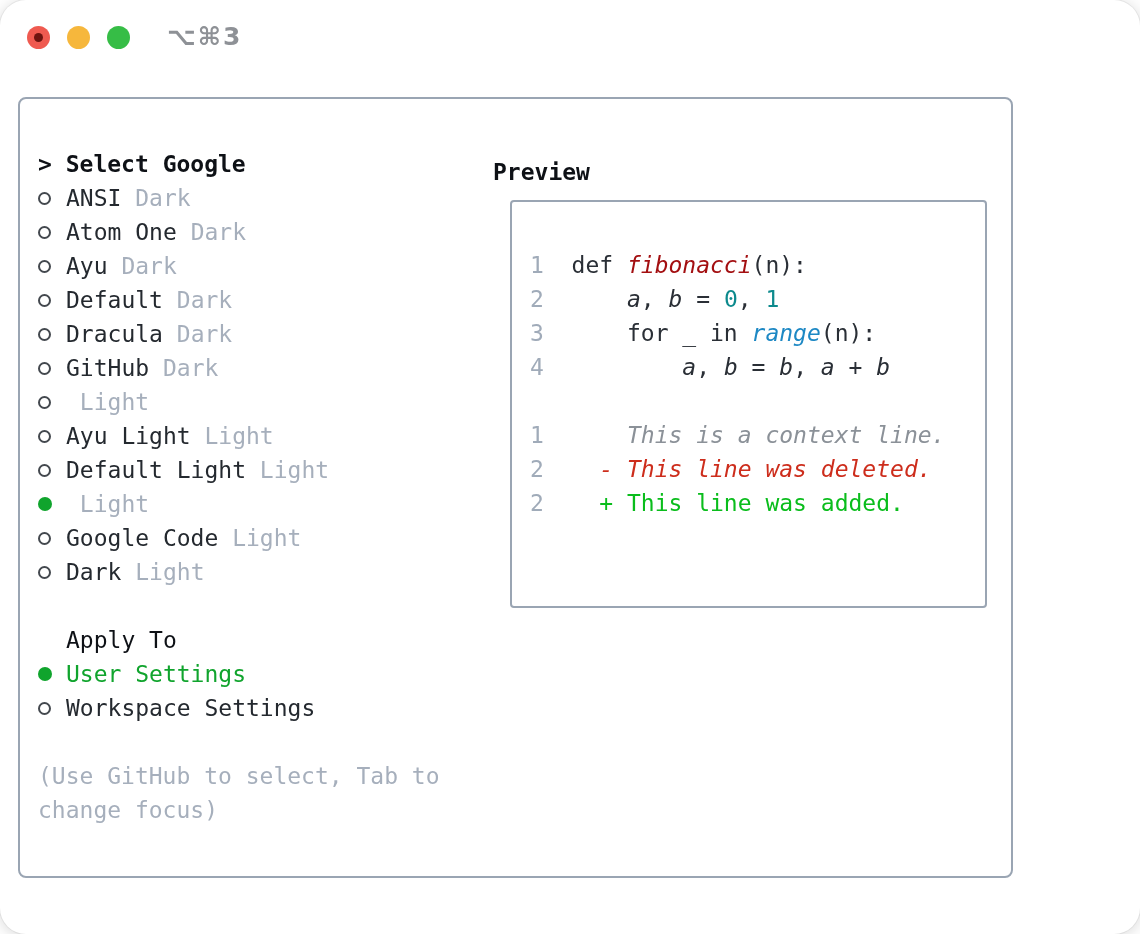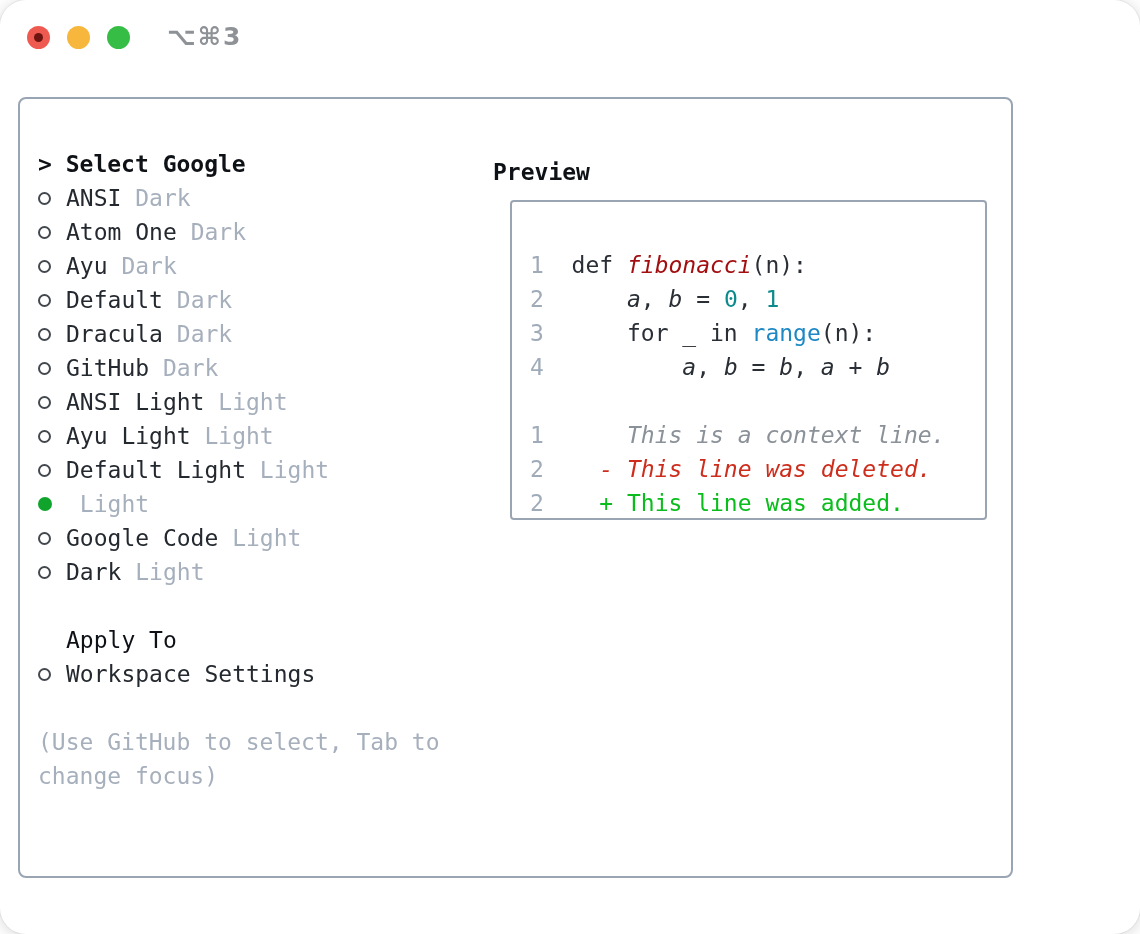--- a/index.html
+++ b/index.html
@@ -34,30 +34,30 @@
   .bullet::before{content:"";width:13px;height:13px;border-radius:50%;box-sizing:border-box;
                   border:2px solid #43484e}
   .bullet.filled::before{border:0;width:14px;height:14px;background:var(--accent-green)}
   .tname,.oname{color:var(--text-dark)}
   .selected .tname,.selected .oname{color:var(--accent-green)}
   .tvariant{color:var(--muted)}
   .apply-title{padding-left:28px;color:var(--text-black)}
   .hint{color:var(--muted)}
   
   .preview-title{position:absolute;left:473px;top:56px;font-weight:bold;color:var(--text-black)}
-  .preview-box{position:absolute;left:490px;top:101px;width:477px;height:320px;box-sizing:border-box;
+  .preview-box{position:absolute;left:490px;top:101px;width:477px;height:408px;box-sizing:border-box;
                border:2px solid var(--panel-border);border-radius:4px;background:#fff;
                padding:46px 0 0 18px;overflow:hidden}
   .pline{height:34px;font:23px/34px "DejaVu Sans Mono",monospace;white-space:pre;color:var(--code-text)}
   .ln{color:var(--ln-gray)}
   .c-pln{color:var(--code-text)}
   .c-fn{color:var(--fn-red);font-style:italic}
   .c-var{color:var(--code-text);font-style:italic}
   .c-num{color:var(--num-teal)}
-  .c-call{color:var(--call-blue);}
+  .c-call{color:var(--call-blue);font-style:italic}
   .c-ctx{color:var(--ctx-gray);font-style:italic}
   .c-del{color:var(--diff-del);font-style:italic}
   .c-add{color:var(--diff-add);}
 </style>
 </head>
 <body>
 
 <div class="window">
   <span class="tl tl-close"></span>
   <span class="tl tl-min"></span>
@@ -70,30 +70,31 @@
       <div class="row select-title">
         <span>&gt; </span><span>Select Google</span>
       </div>
       <div>
           <div class="row theme-row"><span class="bullet"></span><span class="tname">ANSI</span><span class="tvariant"> Dark</span></div>
           <div class="row theme-row"><span class="bullet"></span><span class="tname">Atom One</span><span class="tvariant"> Dark</span></div>
           <div class="row theme-row"><span class="bullet"></span><span class="tname">Ayu</span><span class="tvariant"> Dark</span></div>
           <div class="row theme-row"><span class="bullet"></span><span class="tname">Default</span><span class="tvariant"> Dark</span></div>
           <div class="row theme-row"><span class="bullet"></span><span class="tname">Dracula</span><span class="tvariant"> Dark</span></div>
           <div class="row theme-row"><span class="bullet"></span><span class="tname">GitHub</span><span class="tvariant"> Dark</span></div>
-          <div class="row theme-row"><span class="bullet"></span><span class="tname">ANSI Light</span><span class="tvariant"> Light</span></div>
+          <div class="row theme-row"><span class="bullet"></span><span class="tvariant"> Light</span></div>
           <div class="row theme-row"><span class="bullet"></span><span class="tname">Ayu Light</span><span class="tvariant"> Light</span></div>
           <div class="row theme-row"><span class="bullet"></span><span class="tname">Default Light</span><span class="tvariant"> Light</span></div>
           <div class="row theme-row selected"><span class="bullet filled"></span><span class="tvariant"> Light</span></div>
           <div class="row theme-row"><span class="bullet"></span><span class="tname">Google Code</span><span class="tvariant"> Light</span></div>
           <div class="row theme-row"><span class="bullet"></span><span class="tname">Dark</span><span class="tvariant"> Light</span></div>
         </div>
       <div class="spacer"></div>
       <div class="row apply-title">Apply To</div>
       <div>
+          <div class="row apply-opt selected"><span class="bullet filled"></span><span class="oname">User Settings</span></div>
           <div class="row apply-opt"><span class="bullet"></span><span class="oname">Workspace Settings</span></div>
         </div>
       <div class="spacer"></div>
       <div class="row hint">(Use GitHub to select, Tab to</div>
       <div class="row hint">change focus)</div>
     </div>
 
     <div class="row preview-title">Preview</div>
 
     <div class="preview-box">

